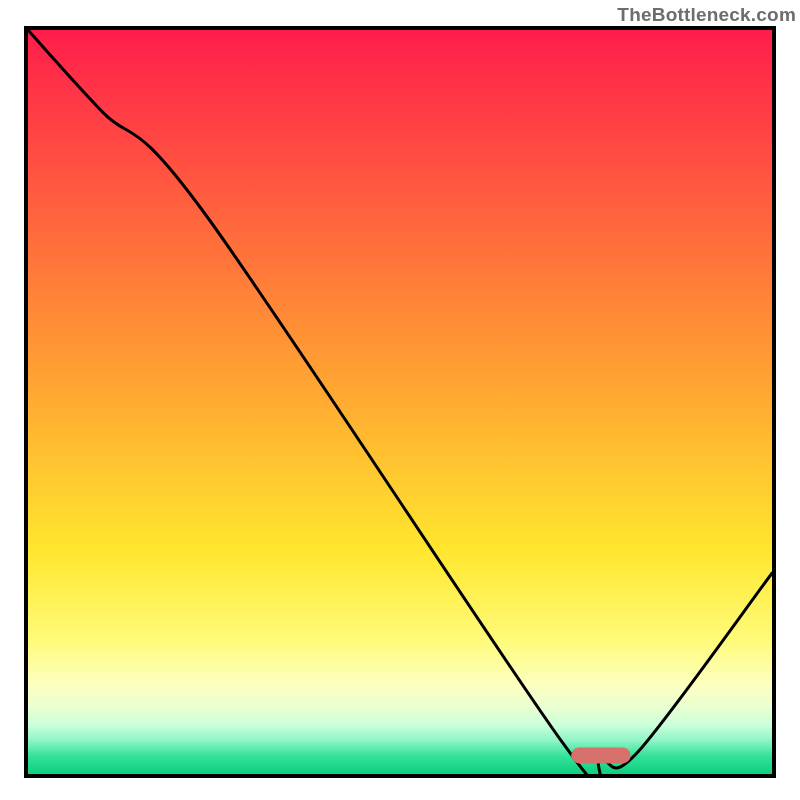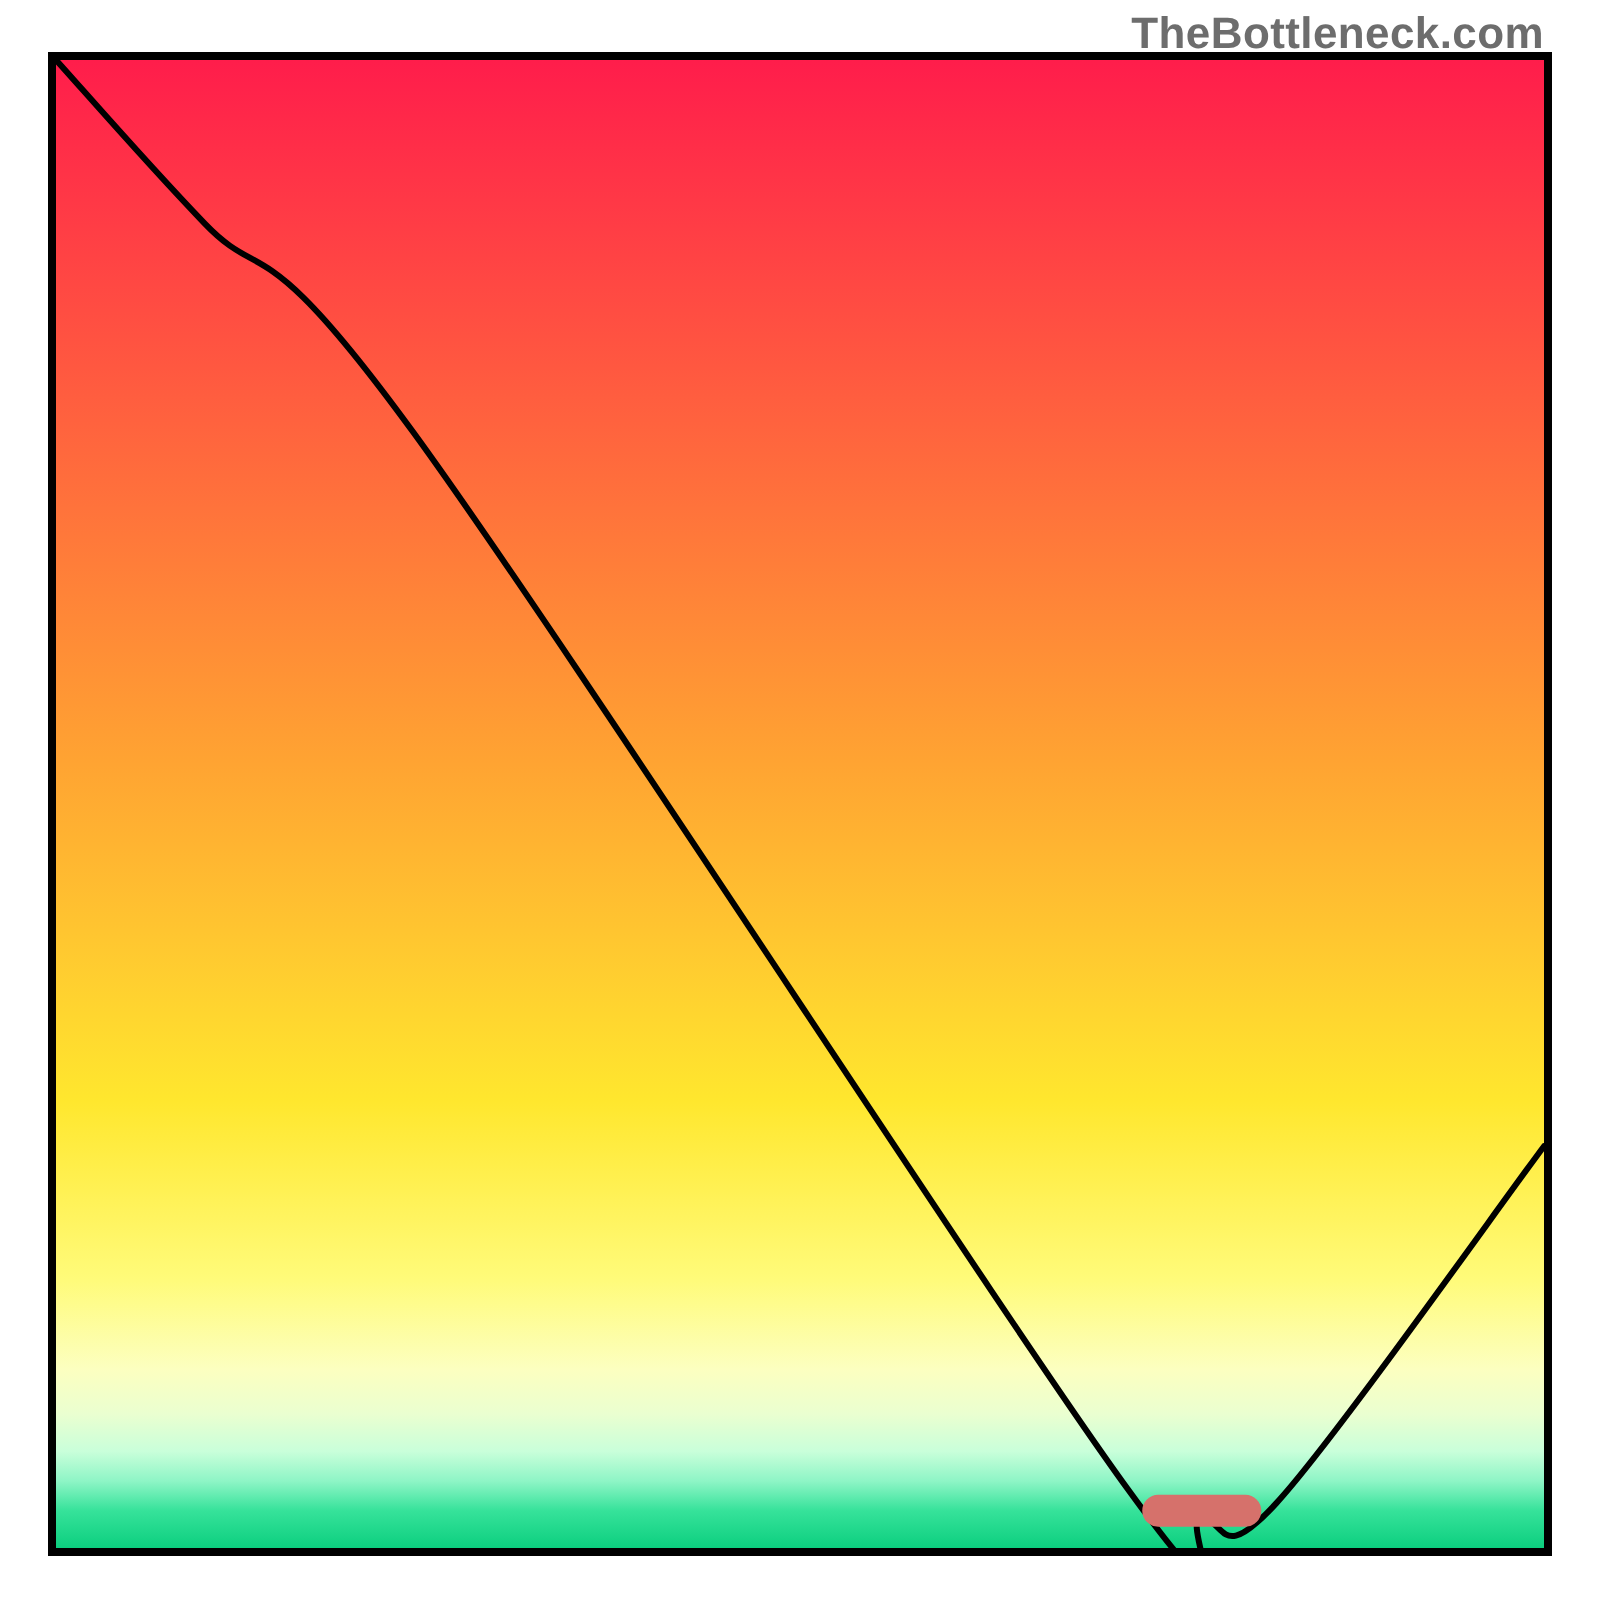--- a/index.html
+++ b/index.html
@@ -11,22 +11,22 @@
     font-family: Arial, Helvetica, sans-serif;
   }
   .stage {
     position: relative;
     width: 800px;
     height: 800px;
   }
   .watermark {
     position: absolute;
     top: 4px;
-    right: 28px;
-    font-size: 22px;
+    right: 4px;
+    font-size: 19px;
     font-weight: bold;
     color: #6d6d6d;
     letter-spacing: 0.2px;
     z-index: 10;
   }
   .plot-frame {
     position: absolute;
     left: 24px;
     top: 26px;
     width: 752px;

